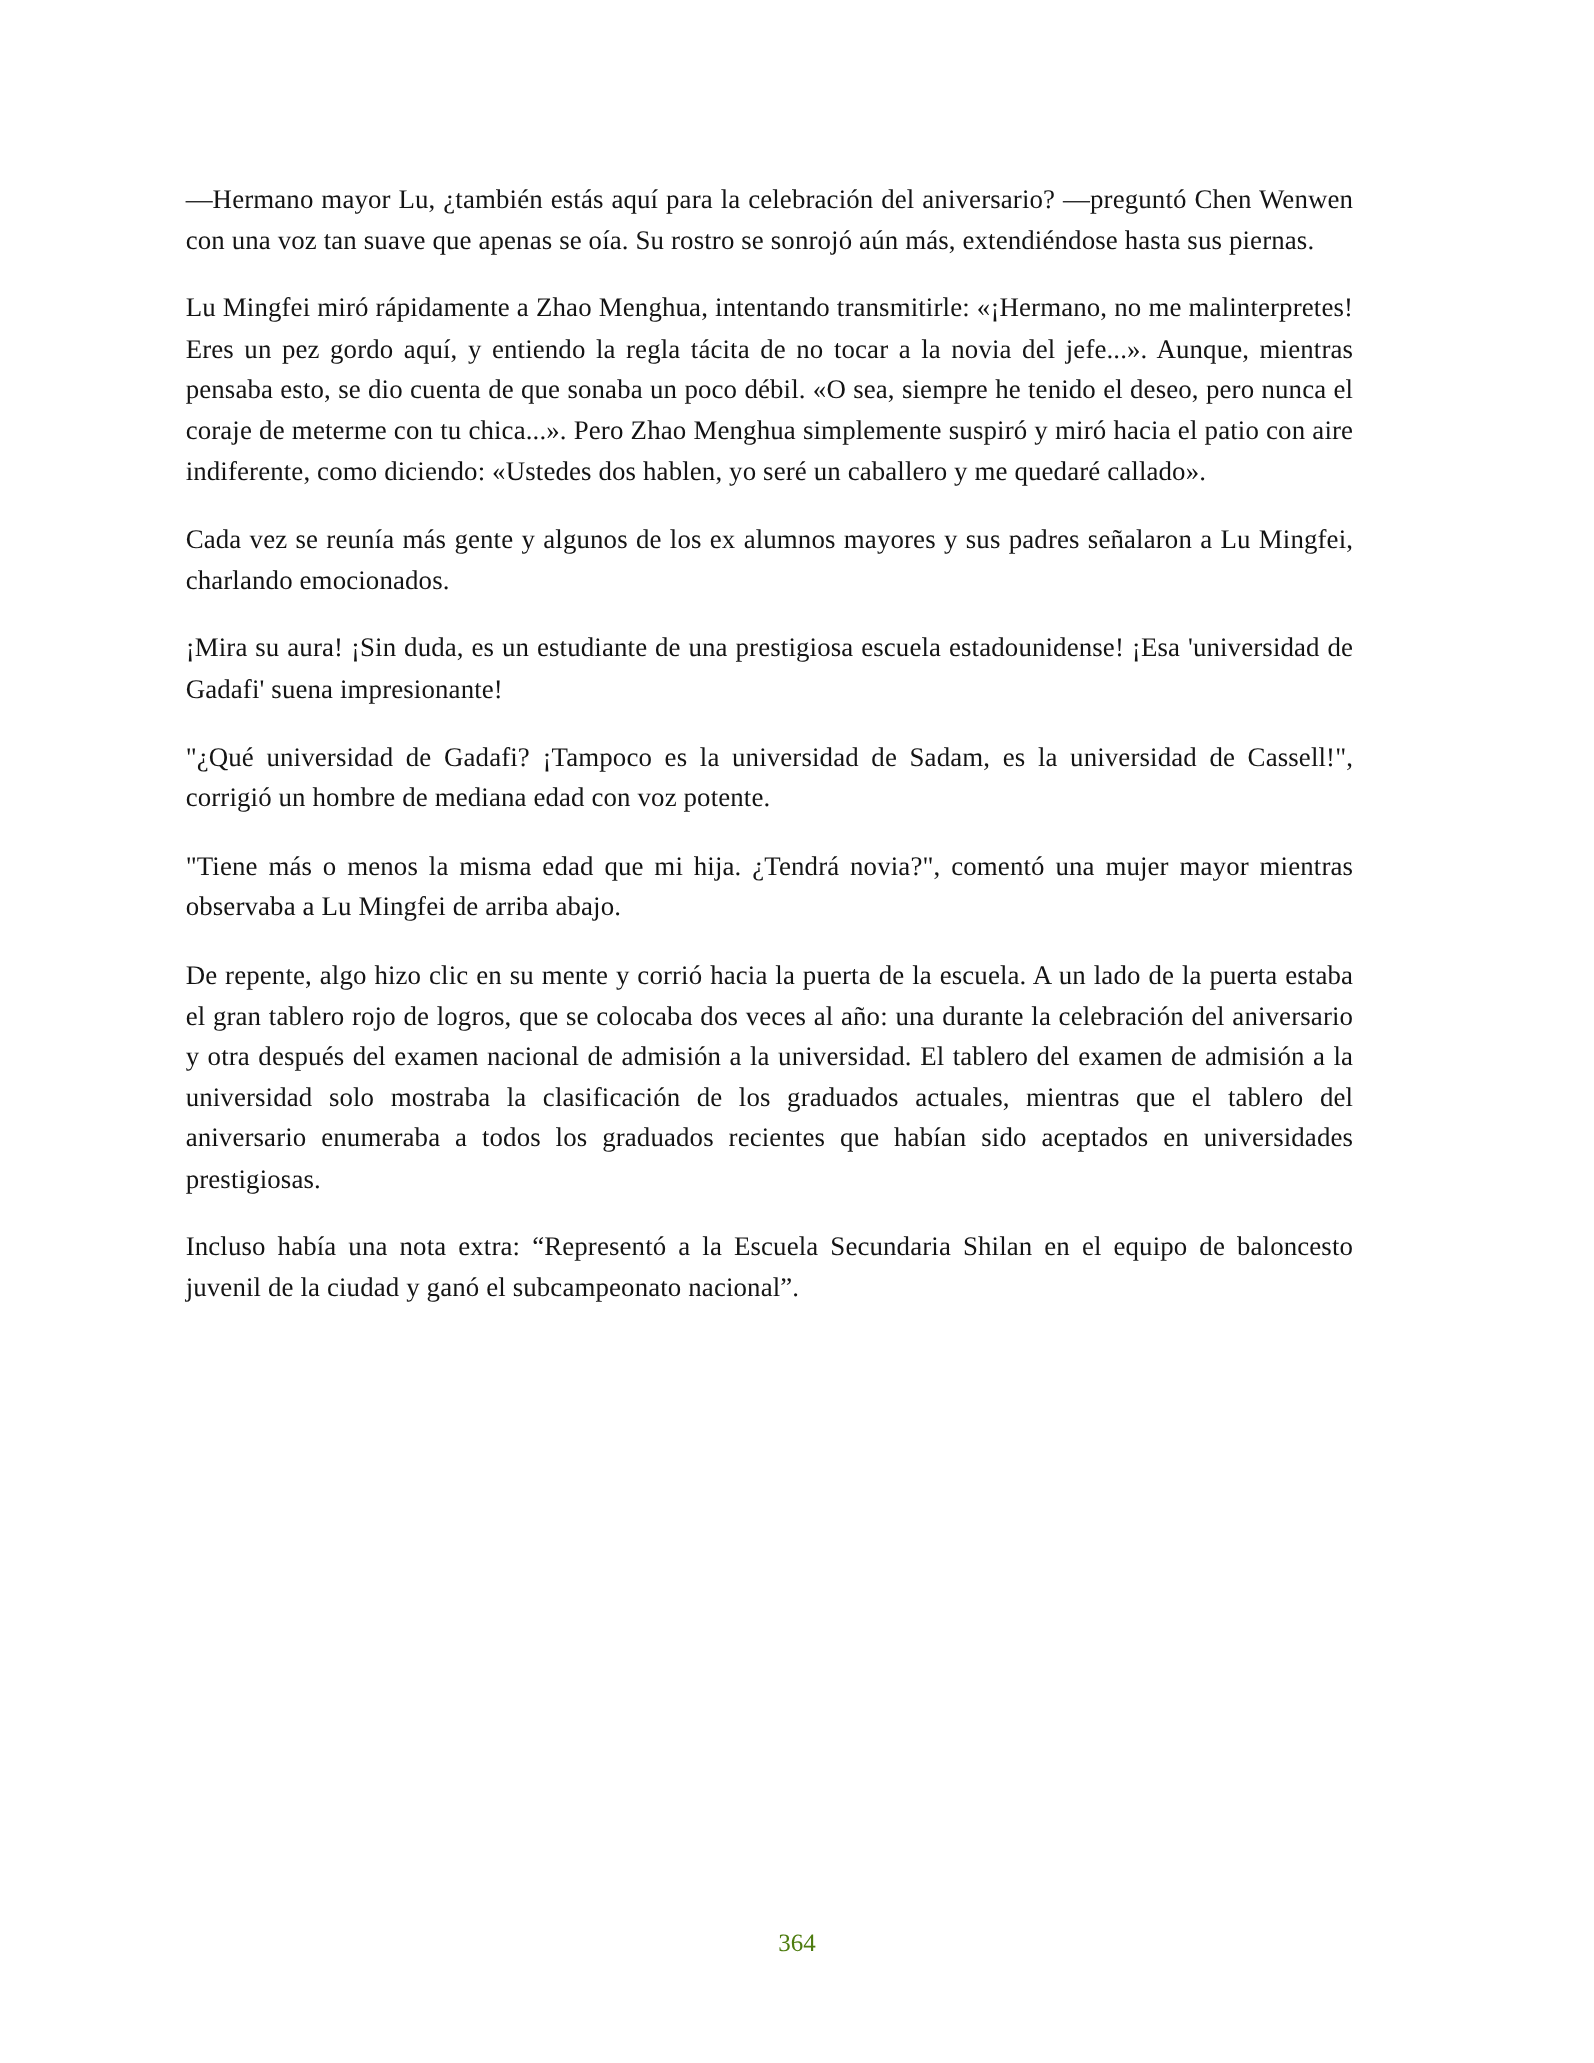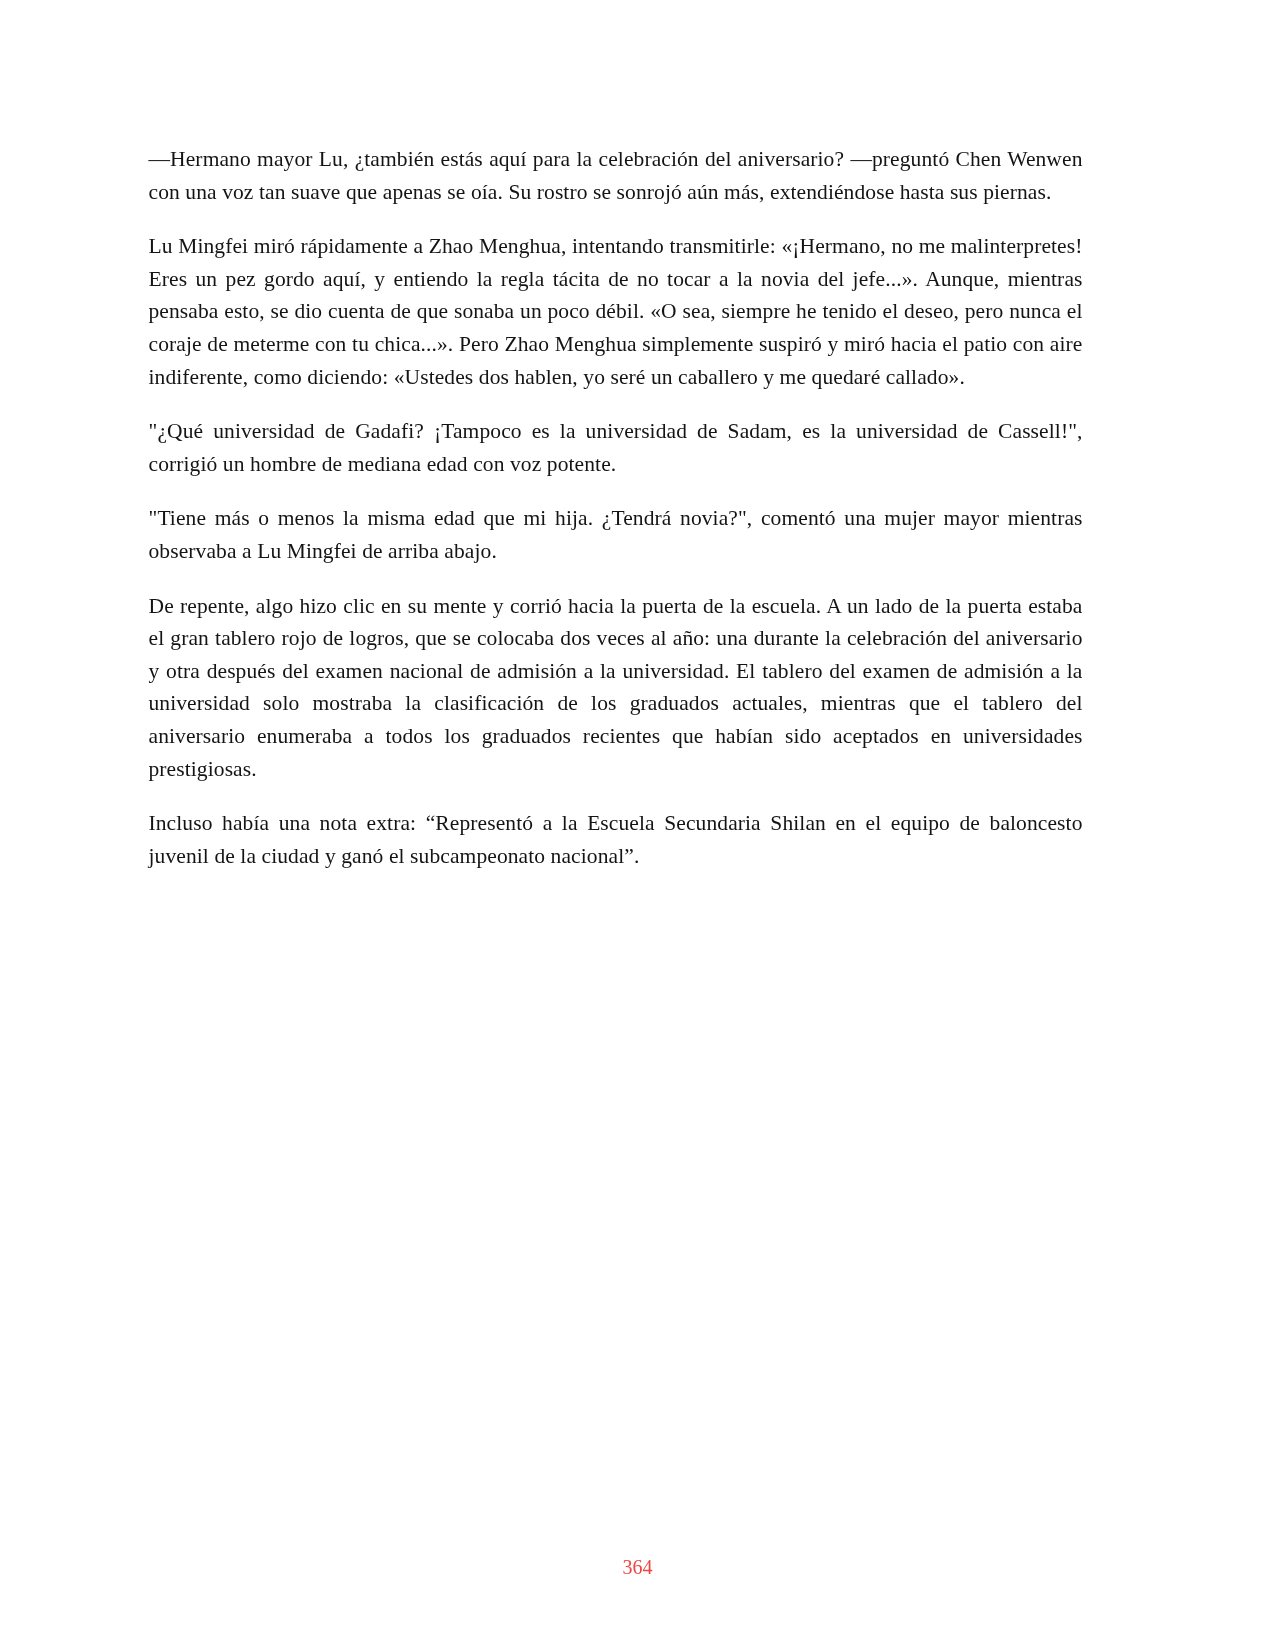--- a/index.html
+++ b/index.html
@@ -41,32 +41,33 @@
   }
   .page-number {
     position: absolute;
     left: 0;
     right: 0;
     top: 1542px;
     text-align: center;
     font-family: "Liberation Serif", "DejaVu Serif", serif;
     font-size: 20px;
     line-height: 26px;
-    color: #ef4444;
-    margin-top: 12px;
+    color: #4d7c0f;
   }
 </style>
 </head>
 <body>
 
 <div class="page">
 
   <div class="text-column">
     <p class="para">—Hermano mayor Lu, ¿también estás aquí para la celebración del aniversario? —preguntó Chen Wenwen con una voz tan suave que apenas se oía. Su rostro se sonrojó aún más, extendiéndose hasta sus piernas.</p>
     <p class="para">Lu Mingfei miró rápidamente a Zhao Menghua, intentando transmitirle: «¡Hermano, no me malinterpretes! Eres un pez gordo aquí, y entiendo la regla tácita de no tocar a la novia del jefe...». Aunque, mientras pensaba esto, se dio cuenta de que sonaba un poco débil. «O sea, siempre he tenido el deseo, pero nunca el coraje de meterme con tu chica...». Pero Zhao Menghua simplemente suspiró y miró hacia el patio con aire indiferente, como diciendo: «Ustedes dos hablen, yo seré un caballero y me quedaré callado».</p>
+    <p class="para">Cada vez se reunía más gente y algunos de los ex alumnos mayores y sus padres señalaron a Lu Mingfei, charlando emocionados.</p>
+    <p class="para">¡Mira su aura! ¡Sin duda, es un estudiante de una prestigiosa escuela estadounidense! ¡Esa 'universidad de Gadafi' suena impresionante!</p>
     <p class="para">"¿Qué universidad de Gadafi? ¡Tampoco es la universidad de Sadam, es la universidad de Cassell!", corrigió un hombre de mediana edad con voz potente.</p>
     <p class="para">"Tiene más o menos la misma edad que mi hija. ¿Tendrá novia?", comentó una mujer mayor mientras observaba a Lu Mingfei de arriba abajo.</p>
     <p class="para">De repente, algo hizo clic en su mente y corrió hacia la puerta de la escuela. A un lado de la puerta estaba el gran tablero rojo de logros, que se colocaba dos veces al año: una durante la celebración del aniversario y otra después del examen nacional de admisión a la universidad. El tablero del examen de admisión a la universidad solo mostraba la clasificación de los graduados actuales, mientras que el tablero del aniversario enumeraba a todos los graduados recientes que habían sido aceptados en universidades prestigiosas.</p>
     <p class="para">Incluso había una nota extra: “Representó a la Escuela Secundaria Shilan en el equipo de baloncesto juvenil de la ciudad y ganó el subcampeonato nacional”.</p>
   </div>
 
   <div class="page-number">364</div>
 
 </div>
 

